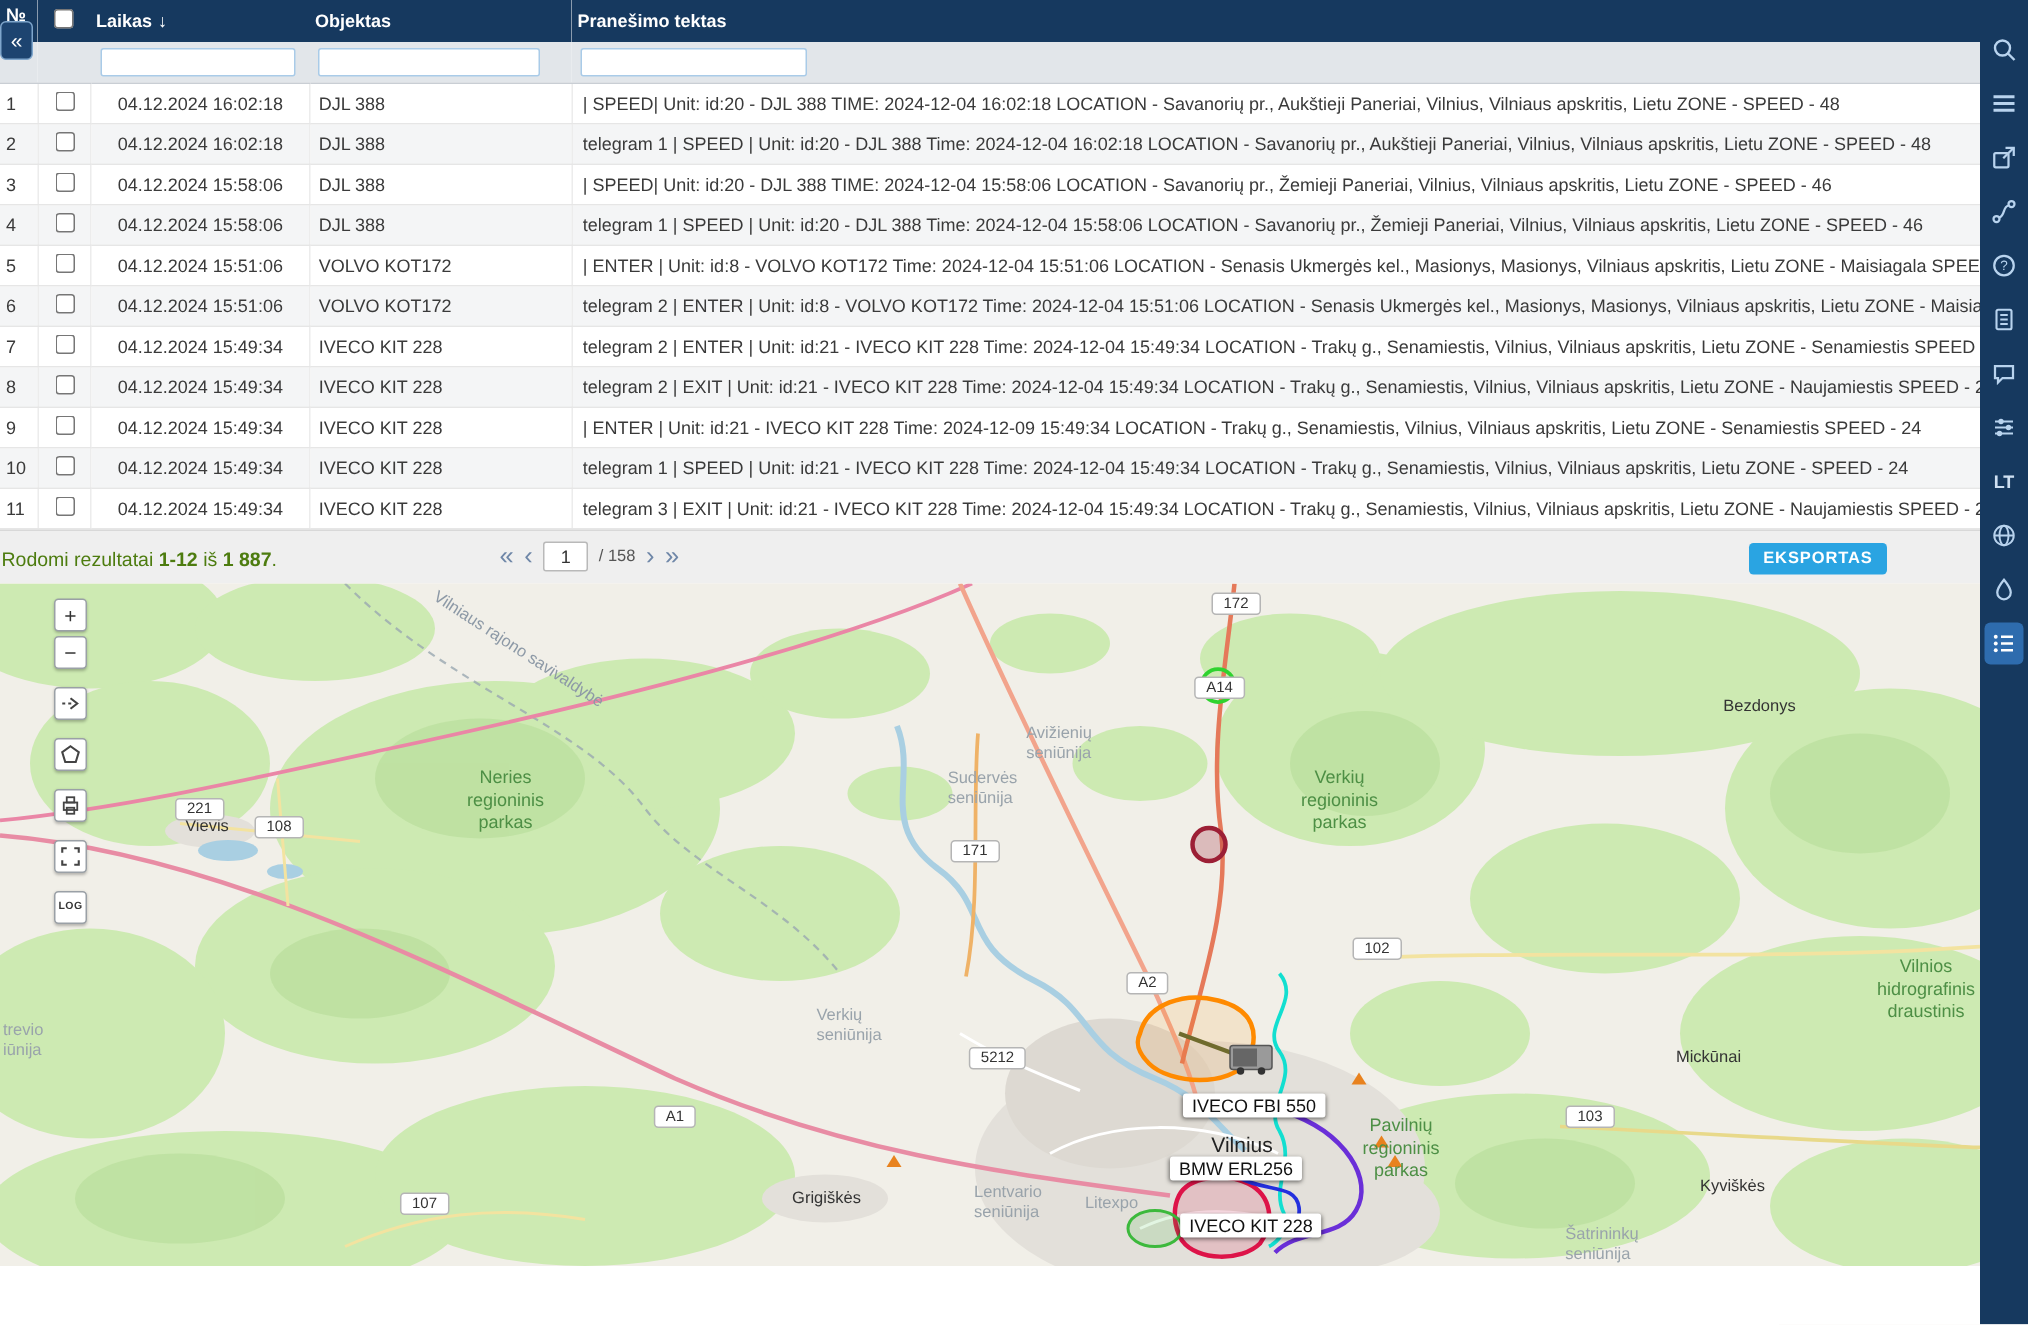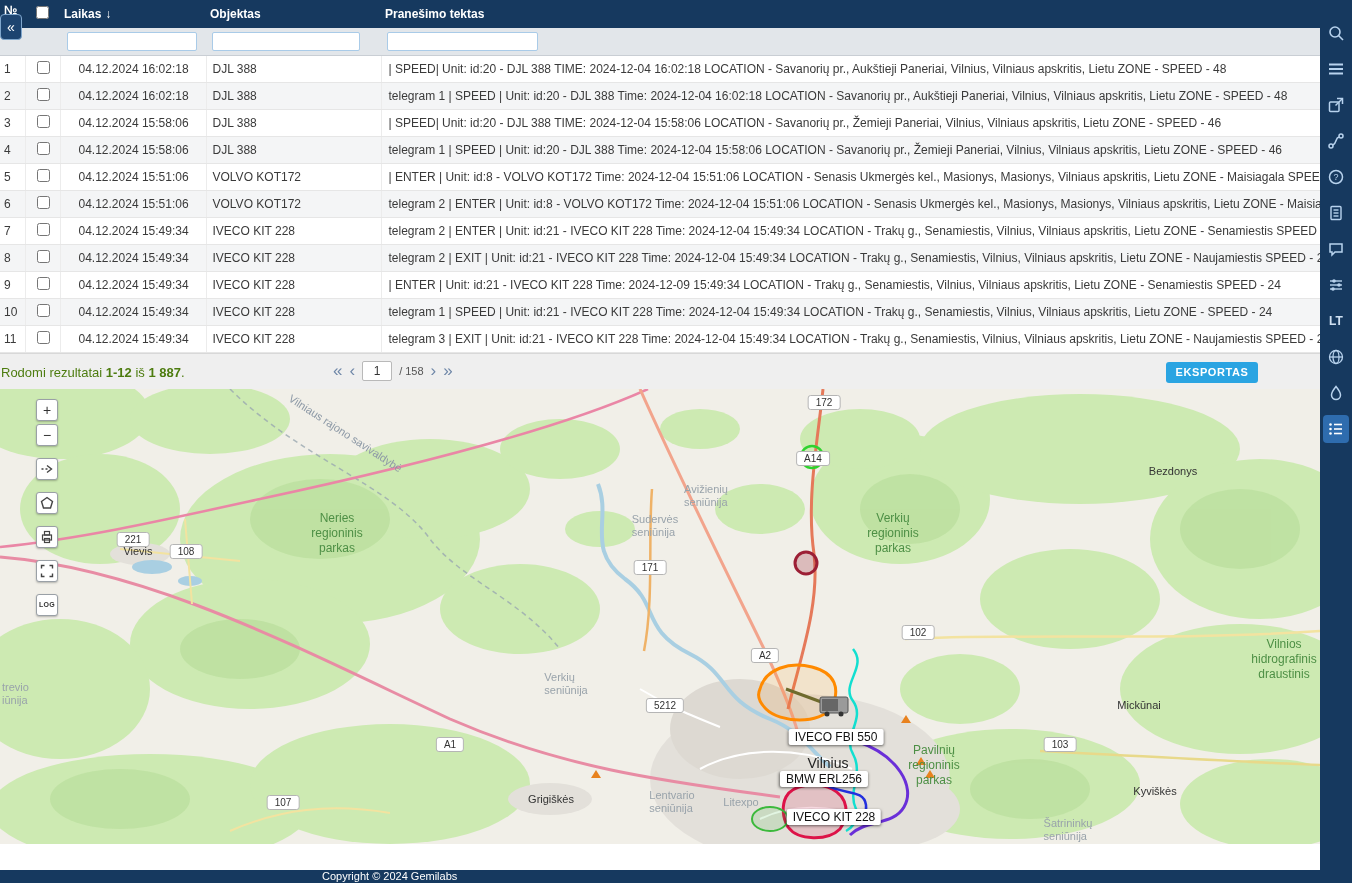--- a/index.html
+++ b/index.html
@@ -497,16 +497,13 @@
           </g>
           <g fill="#ffffff">
             <circle cx="3.5" cy="4.5" r="1.3"></circle>
             <circle cx="3.5" cy="9" r="1.3"></circle>
             <circle cx="3.5" cy="13.5" r="1.3"></circle>
           </g>
         </svg>
     </div>
   </div>
 
-  <div class="footer">
-    <span>Copyright © 2024 Gemilabs</span>
-  </div>
 </div>
 
 </body></html>

